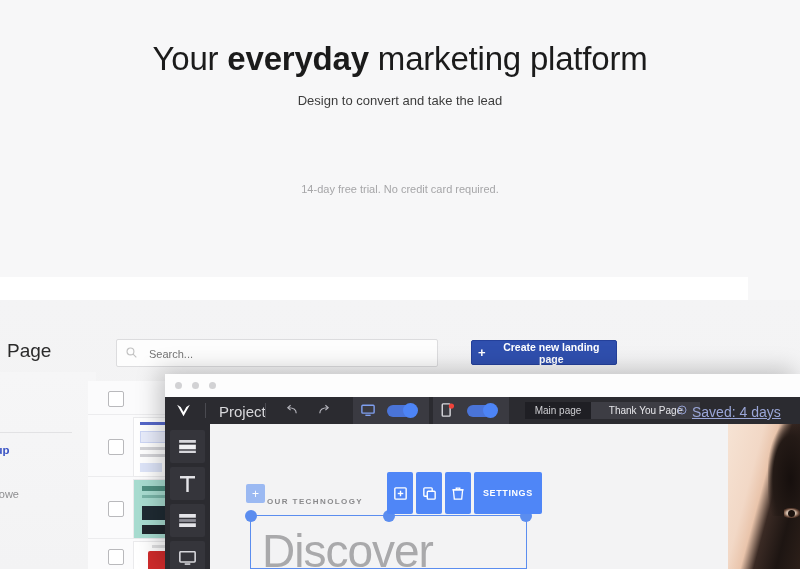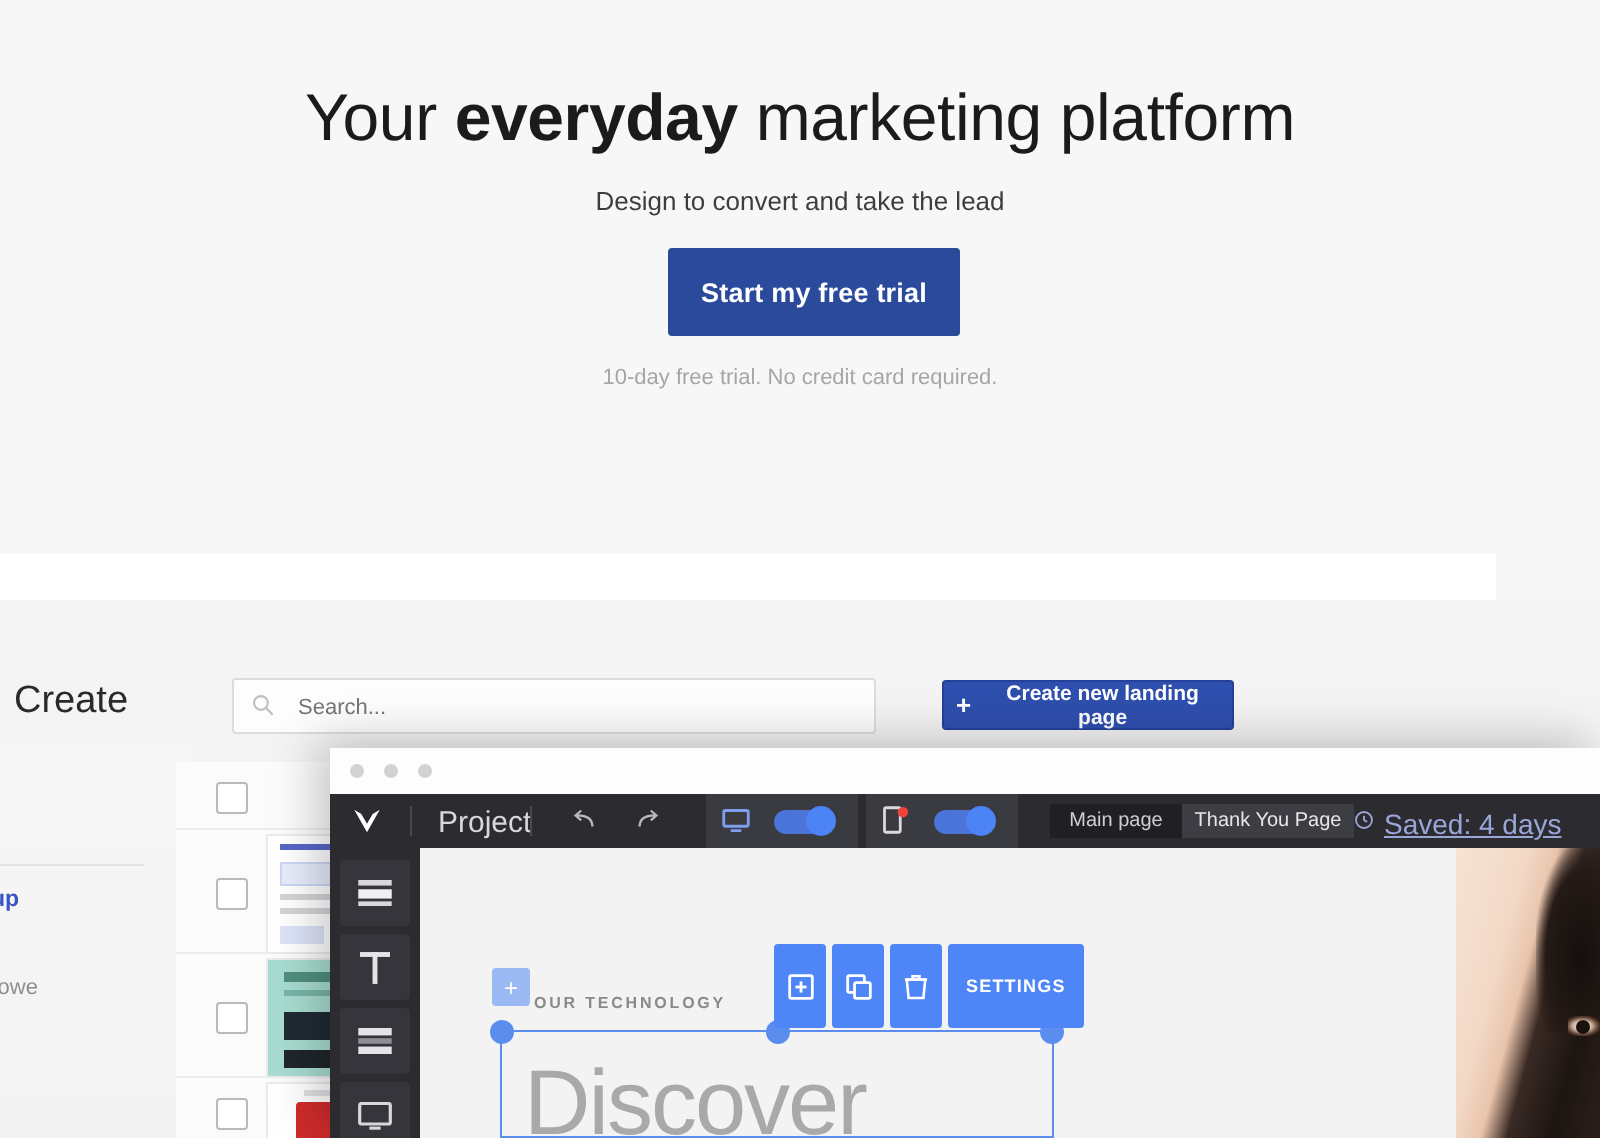--- a/index.html
+++ b/index.html
@@ -89,21 +89,21 @@
   #project-lbl{position:absolute;left:54px;top:6px;font-size:15px;color:#d8d8db;}
   .tb-arrow{position:absolute;top:7px;width:14px;height:13px;}
   #toggle-group-a{position:absolute;left:188px;top:23px;width:76px;height:27px;background:#3a3a41;}
   #toggle-group-b{position:absolute;left:268px;top:23px;width:76px;height:27px;background:#3a3a41;}
   .sw{position:absolute;top:8px;width:30px;height:12px;border-radius:6px;background:#4a74d8;}
   .sw i{position:absolute;right:-1px;top:-2px;width:15px;height:15px;border-radius:50%;
     background:#4d84f5;display:block;}
   .tabpill{position:absolute;top:28px;height:17px;line-height:17px;
     font-size:10px;text-align:center;}
   #tab-main{left:360px;width:66px;background:#1f1f24;color:#cfcfd3;}
-  #tab-thanks{left:426px;width:86px;background:#3d3d44;color:#e6e6ea;}
+  #tab-thanks{left:426px;width:109px;background:#3d3d44;color:#e6e6ea;}
   #saved-wrap{position:absolute;left:527px;top:30px;font-size:14px;color:#9aa6d8;}
   #saved-txt{text-decoration:underline;color:#9aa6d8;}
   #clock-icon{position:absolute;left:-15px;top:1px;width:10px;height:10px;}
 
   
   #sidebar{position:absolute;left:0;top:50px;width:45px;height:145px;background:#2b2b30;}
   .tool{position:absolute;left:5px;width:35px;height:33px;background:#35353b;
     border-radius:2px;display:flex;align-items:center;justify-content:center;}
   #canvas{position:absolute;left:45px;top:50px;width:518px;height:145px;background:#f3f3f4;}
   #photo{position:absolute;left:563px;top:50px;width:72px;height:145px;overflow:hidden;
@@ -128,31 +128,30 @@
   #act-settings{padding:0 9px;}
 </style>
 </head>
 <body>
 
 <div id="hero">
   <div id="hero-title"><span>Your </span><b>everyday</b><span> marketing platform</span></div>
 
   <div id="hero-sub">Design to convert and take the lead</div>
 
-  <button id="cta">Start my free trial</button>
-
-  <div id="fineprint">10-day free trial. No credit card required.</div>
+
+  <div id="fineprint">14-day free trial. No credit card required.</div>
 </div>
 
 <div id="white-band"></div>
 <div id="band-fade"></div>
 
 <div id="pages-screen"></div>
 
-<div id="pages-title" style="top:340px;">Create</div>
+<div id="pages-title" style="top:340px;">Page</div>
 
 <div id="search-box">
   <svg id="search-icon" viewBox="0 0 16 16">
     <circle cx="6.5" cy="6.5" r="5" fill="none" stroke="#777" stroke-width="1.6"></circle>
     <line x1="10.3" y1="10.3" x2="15" y2="15" stroke="#777" stroke-width="1.6"></line>
   </svg>
   <input id="search-input" value="" placeholder="Search..." style="">
 </div>
 
 <button id="create-btn">

